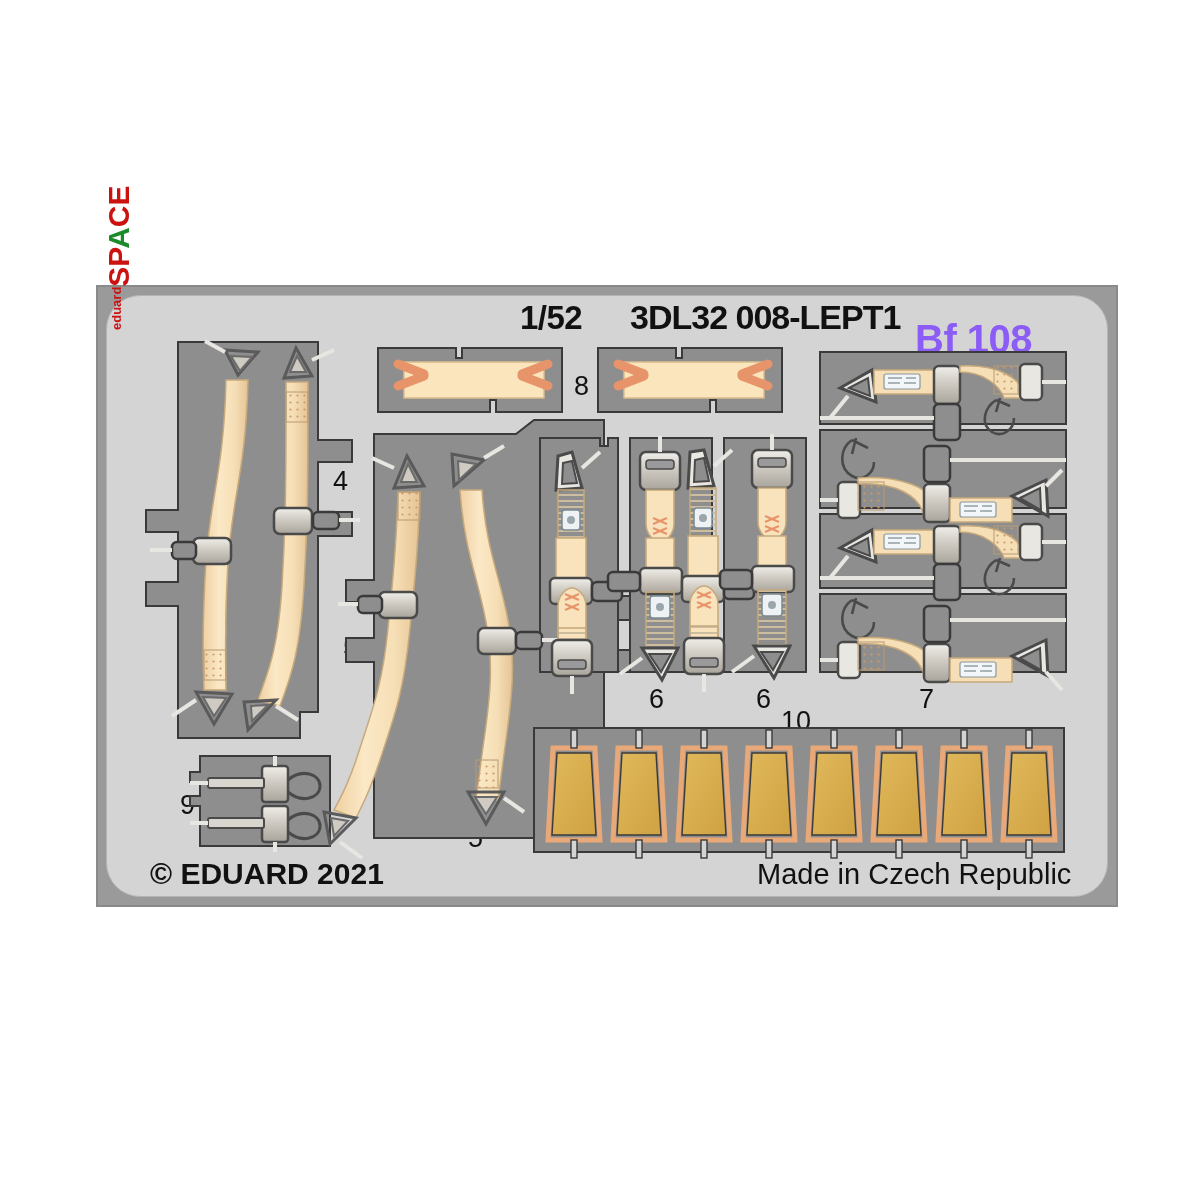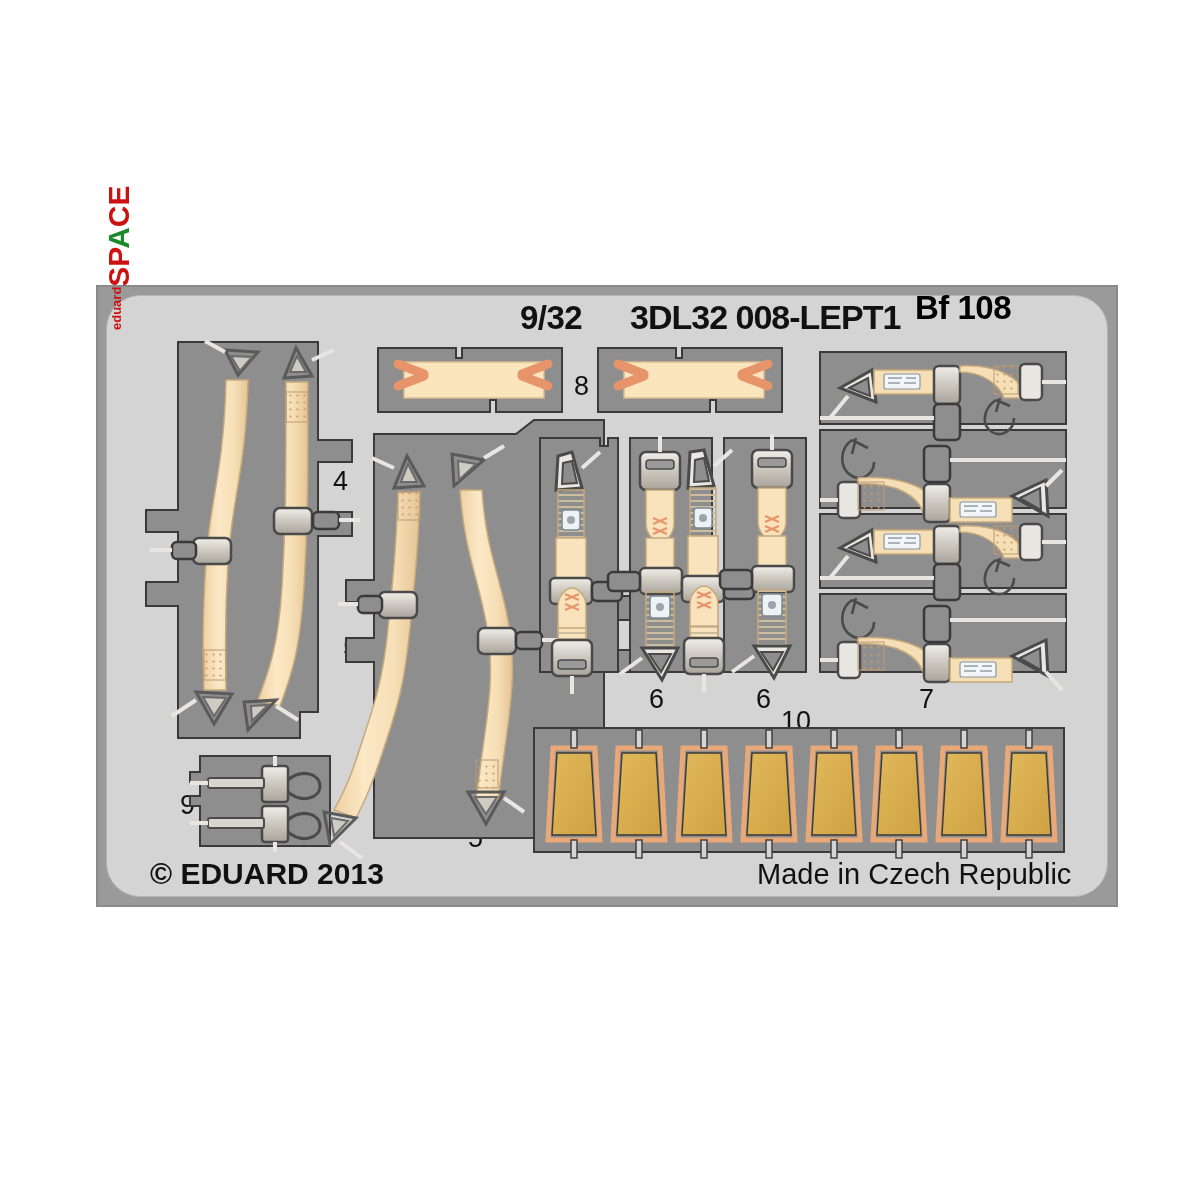--- a/index.html
+++ b/index.html
@@ -20,21 +20,21 @@
   
   #scale-label{
     position:absolute;left:520px;top:299px;font-size:33px;font-weight:bold;color:#111;
     letter-spacing:-0.5px;
   }
   #kit-code{
     position:absolute;left:630px;top:298px;font-size:34px;font-weight:bold;color:#111;
     letter-spacing:-1px;white-space:nowrap;
   }
   #kit-name{
-    position:absolute;left:915px;top:289px;font-size:33px;font-weight:bold;color:#000000;
+    position:absolute;left:915px;top:317px;font-size:40px;font-weight:bold;color:#8b5cf6;
     letter-spacing:-0.5px;white-space:nowrap;
   }
 
   
   #copyright{
     position:absolute;left:150px;top:857px;font-size:30px;font-weight:bold;color:#111;
     white-space:nowrap;letter-spacing:0px;
   }
   #made-in{
     position:absolute;left:757px;top:858px;font-size:29px;color:#111;white-space:nowrap;
@@ -60,29 +60,29 @@
 </style>
 </head>
 <body>
 
 <div id="stage">
 
   <div id="fret-outer">
     <div id="fret-inner"></div>
   </div>
 
-  <div id="scale-label">9/32</div>
+  <div id="scale-label">1/52</div>
   <div id="kit-code">3DL32 008-LEPT1</div>
   <div id="kit-name">Bf 108</div>
 
   <div id="logo">
     <span class="eduard">eduard</span><span class="sp">SP</span><span class="a">A</span><span class="ce">CE</span>
   </div>
 
-  <div id="copyright">© EDUARD 2013</div>
+  <div id="copyright">© EDUARD 2021</div>
   <div id="made-in">Made in Czech Republic</div>
 
   <div id="pnum-host">
       <div class="pnum" style="left: 152px; top: 505px;">4</div>
       <div class="pnum" style="left: 333px; top: 466px;">4</div>
       <div class="pnum" style="left: 343px; top: 632px;">5</div>
       <div class="pnum" style="left: 468px; top: 823px;">5</div>
       <div class="pnum" style="left: 557px; top: 684px;">6</div>
       <div class="pnum" style="left: 649px; top: 684px;">6</div>
       <div class="pnum" style="left: 756px; top: 684px;">6</div>

